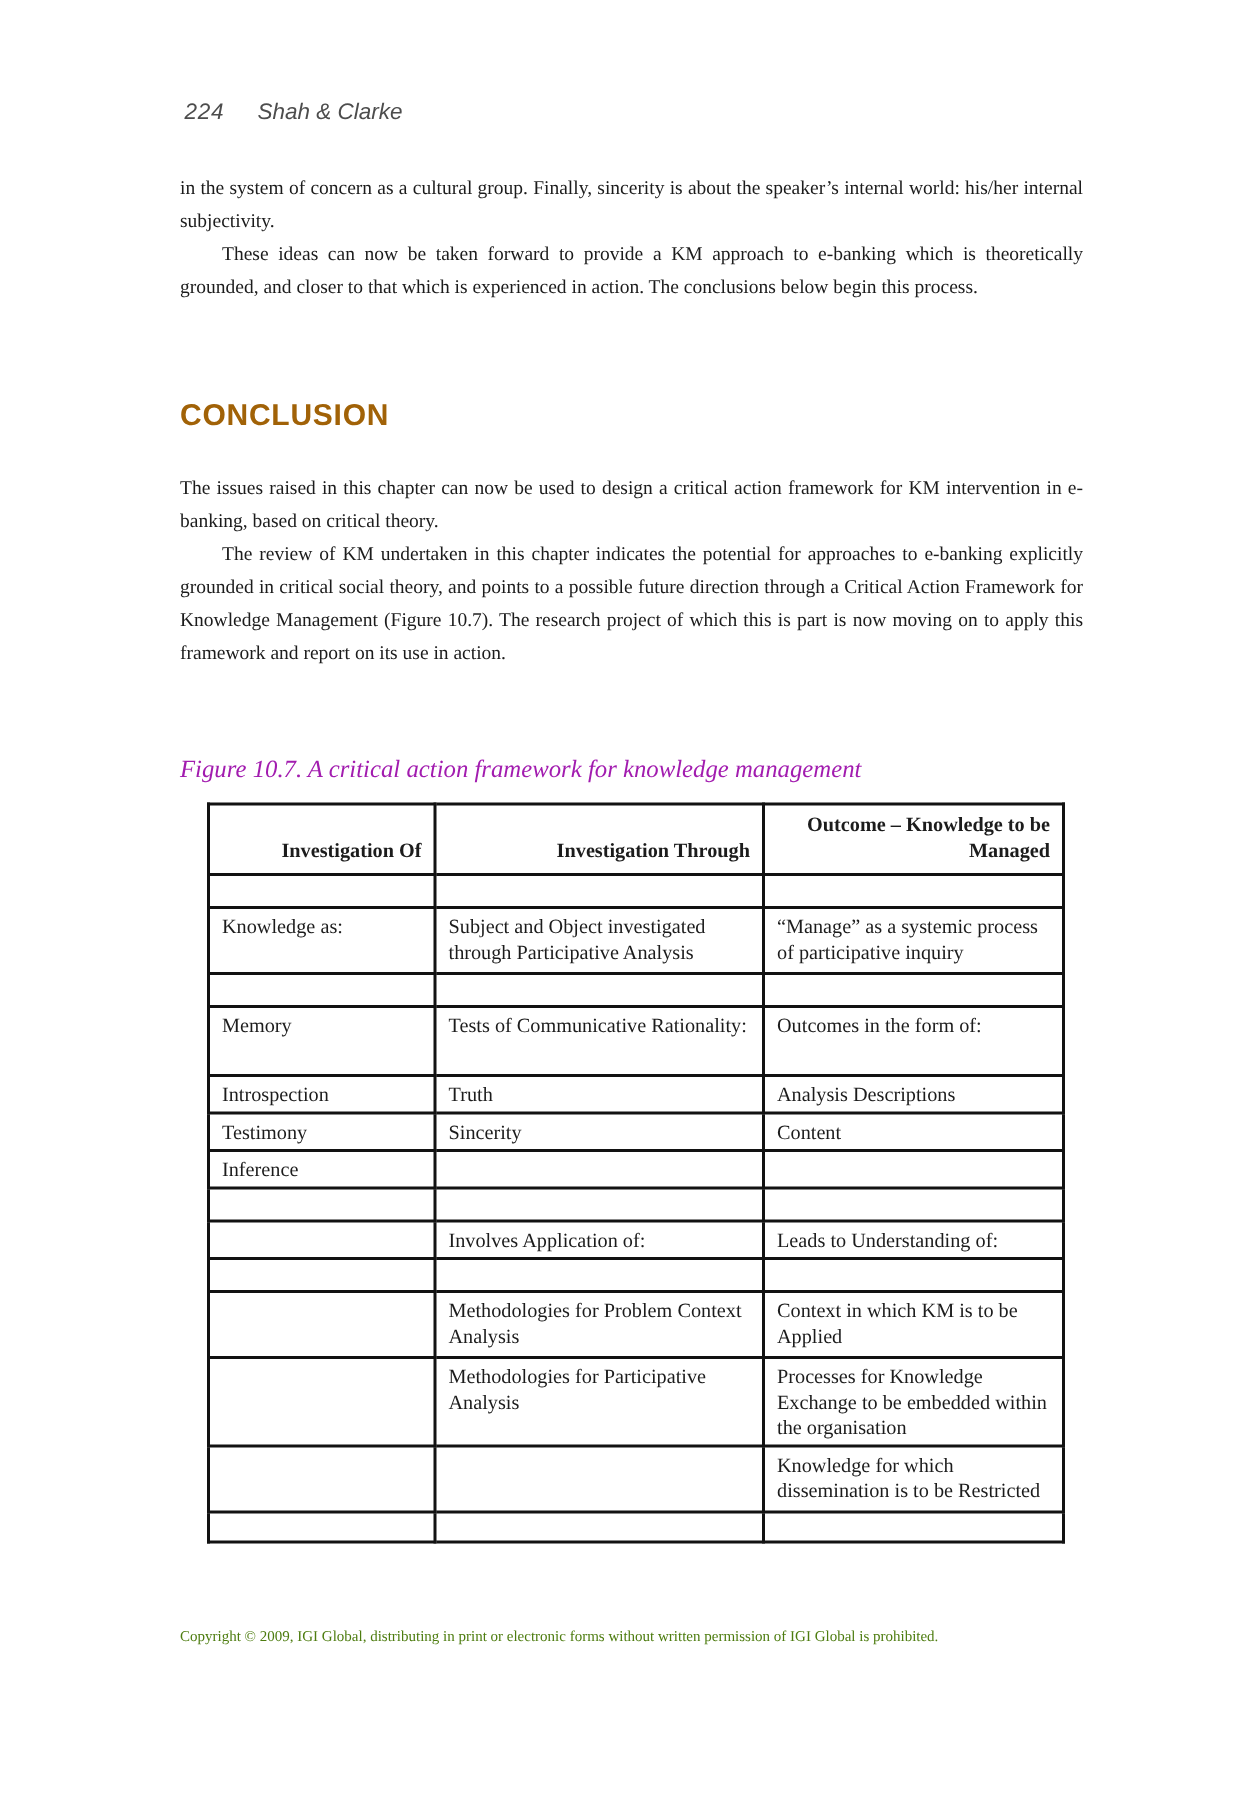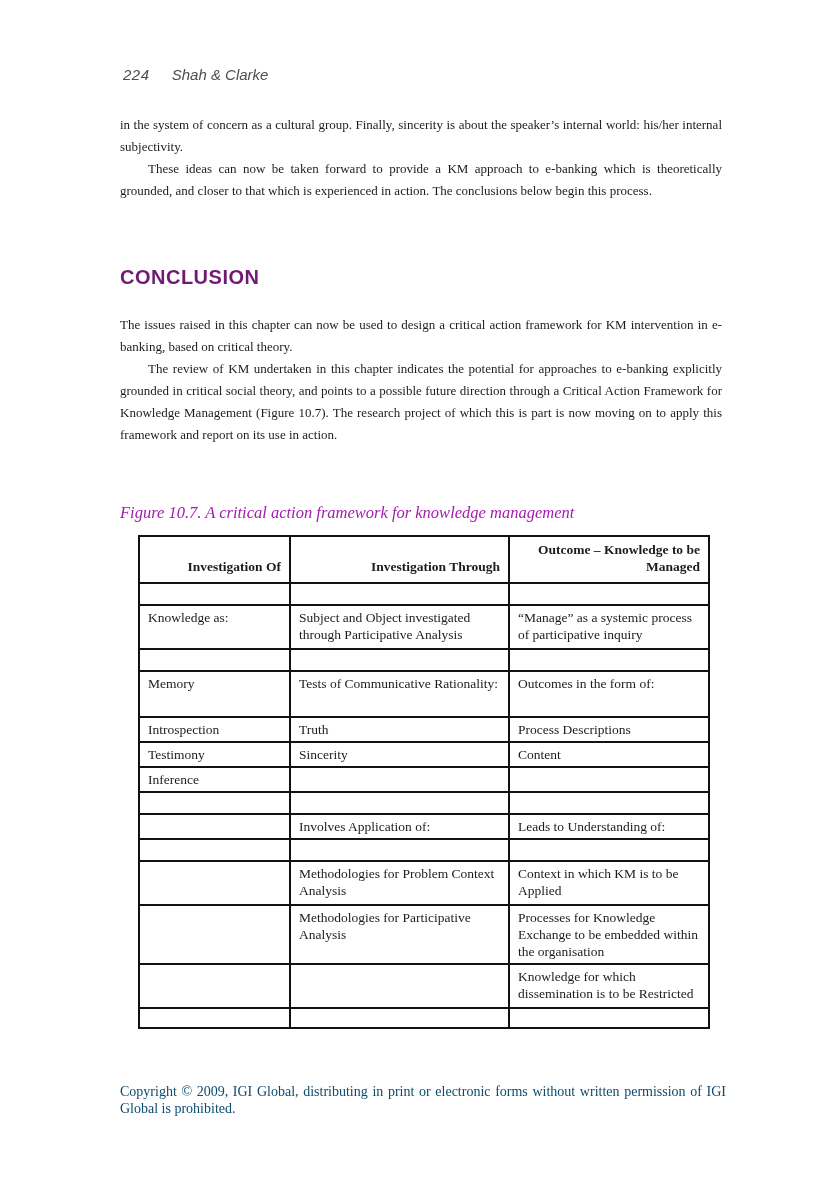--- a/index.html
+++ b/index.html
@@ -41,21 +41,21 @@
 
   .section-heading {
     position: absolute;
     left: 120px;
     top: 266px;
     margin: 0;
     font-family: "Liberation Sans", sans-serif;
     font-weight: bold;
     font-size: 20px;
     letter-spacing: 0.5px;
-    color: #701a75;
+    color: #a16207;
   }
 
   .figure-caption {
     position: absolute;
     left: 120px;
     top: 503px;
     width: 602px;
     margin: 0;
     font-style: italic;
     font-size: 16.5px;
@@ -99,24 +99,24 @@
   tr.h46 { height: 46px; }
   tr.h56 { height: 56px; }
   td.v-bottom { vertical-align: bottom; padding-bottom: 4px; }
 
   .copyright {
     position: absolute;
     left: 120px;
     top: 1083px;
     width: 606px;
     margin: 0;
-    font-size: 14px;
+    font-size: 10px;
     line-height: 17px;
     text-align: justify;
-    color: #0c4a6e;
+    color: #4d7c0f;
   }
 </style>
 </head>
 <body>
 
 <div class="page">
 
   <div class="running-head">
     <span class="pagenum">224</span>
     <span class="runtitle">Shah &amp; Clarke</span>
@@ -167,21 +167,21 @@
           <td></td>
         </tr>
         <tr class="h46">
           <td class="v-bottom">Memory</td>
           <td>Tests of Communicative Rationality:</td>
           <td>Outcomes in the form of:</td>
         </tr>
         <tr class="h24">
           <td>Introspection</td>
           <td>Truth</td>
-          <td>Process Descriptions</td>
+          <td>Analysis Descriptions</td>
         </tr>
         <tr class="h24">
           <td>Testimony</td>
           <td>Sincerity</td>
           <td>Content</td>
         </tr>
         <tr class="h24">
           <td>Inference</td>
           <td></td>
           <td></td>

